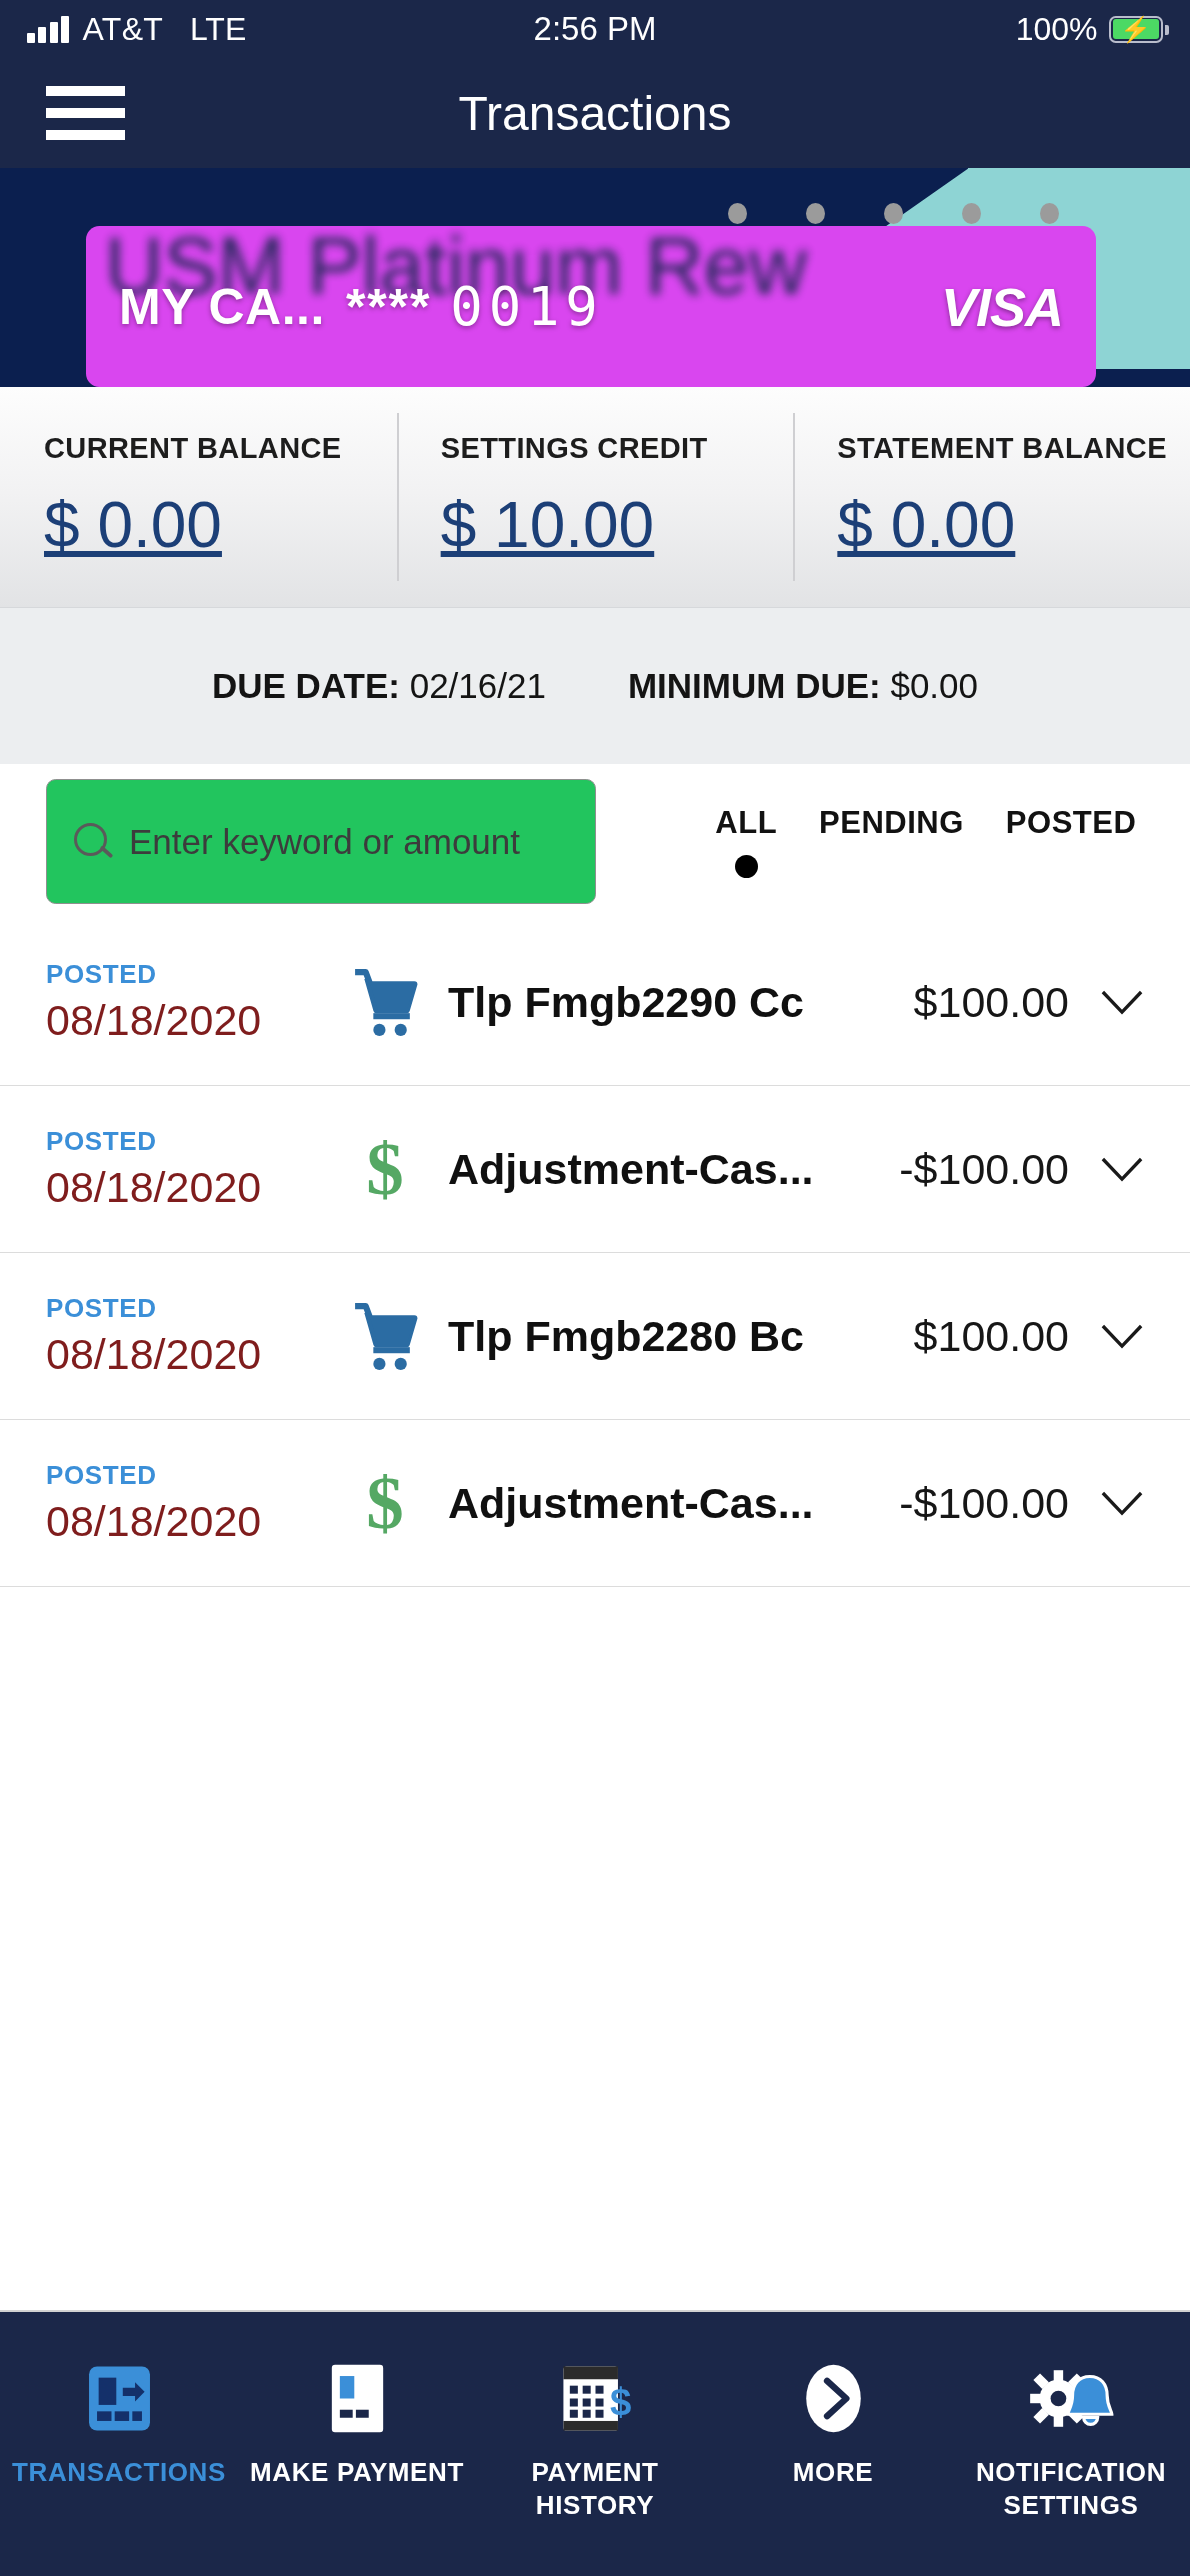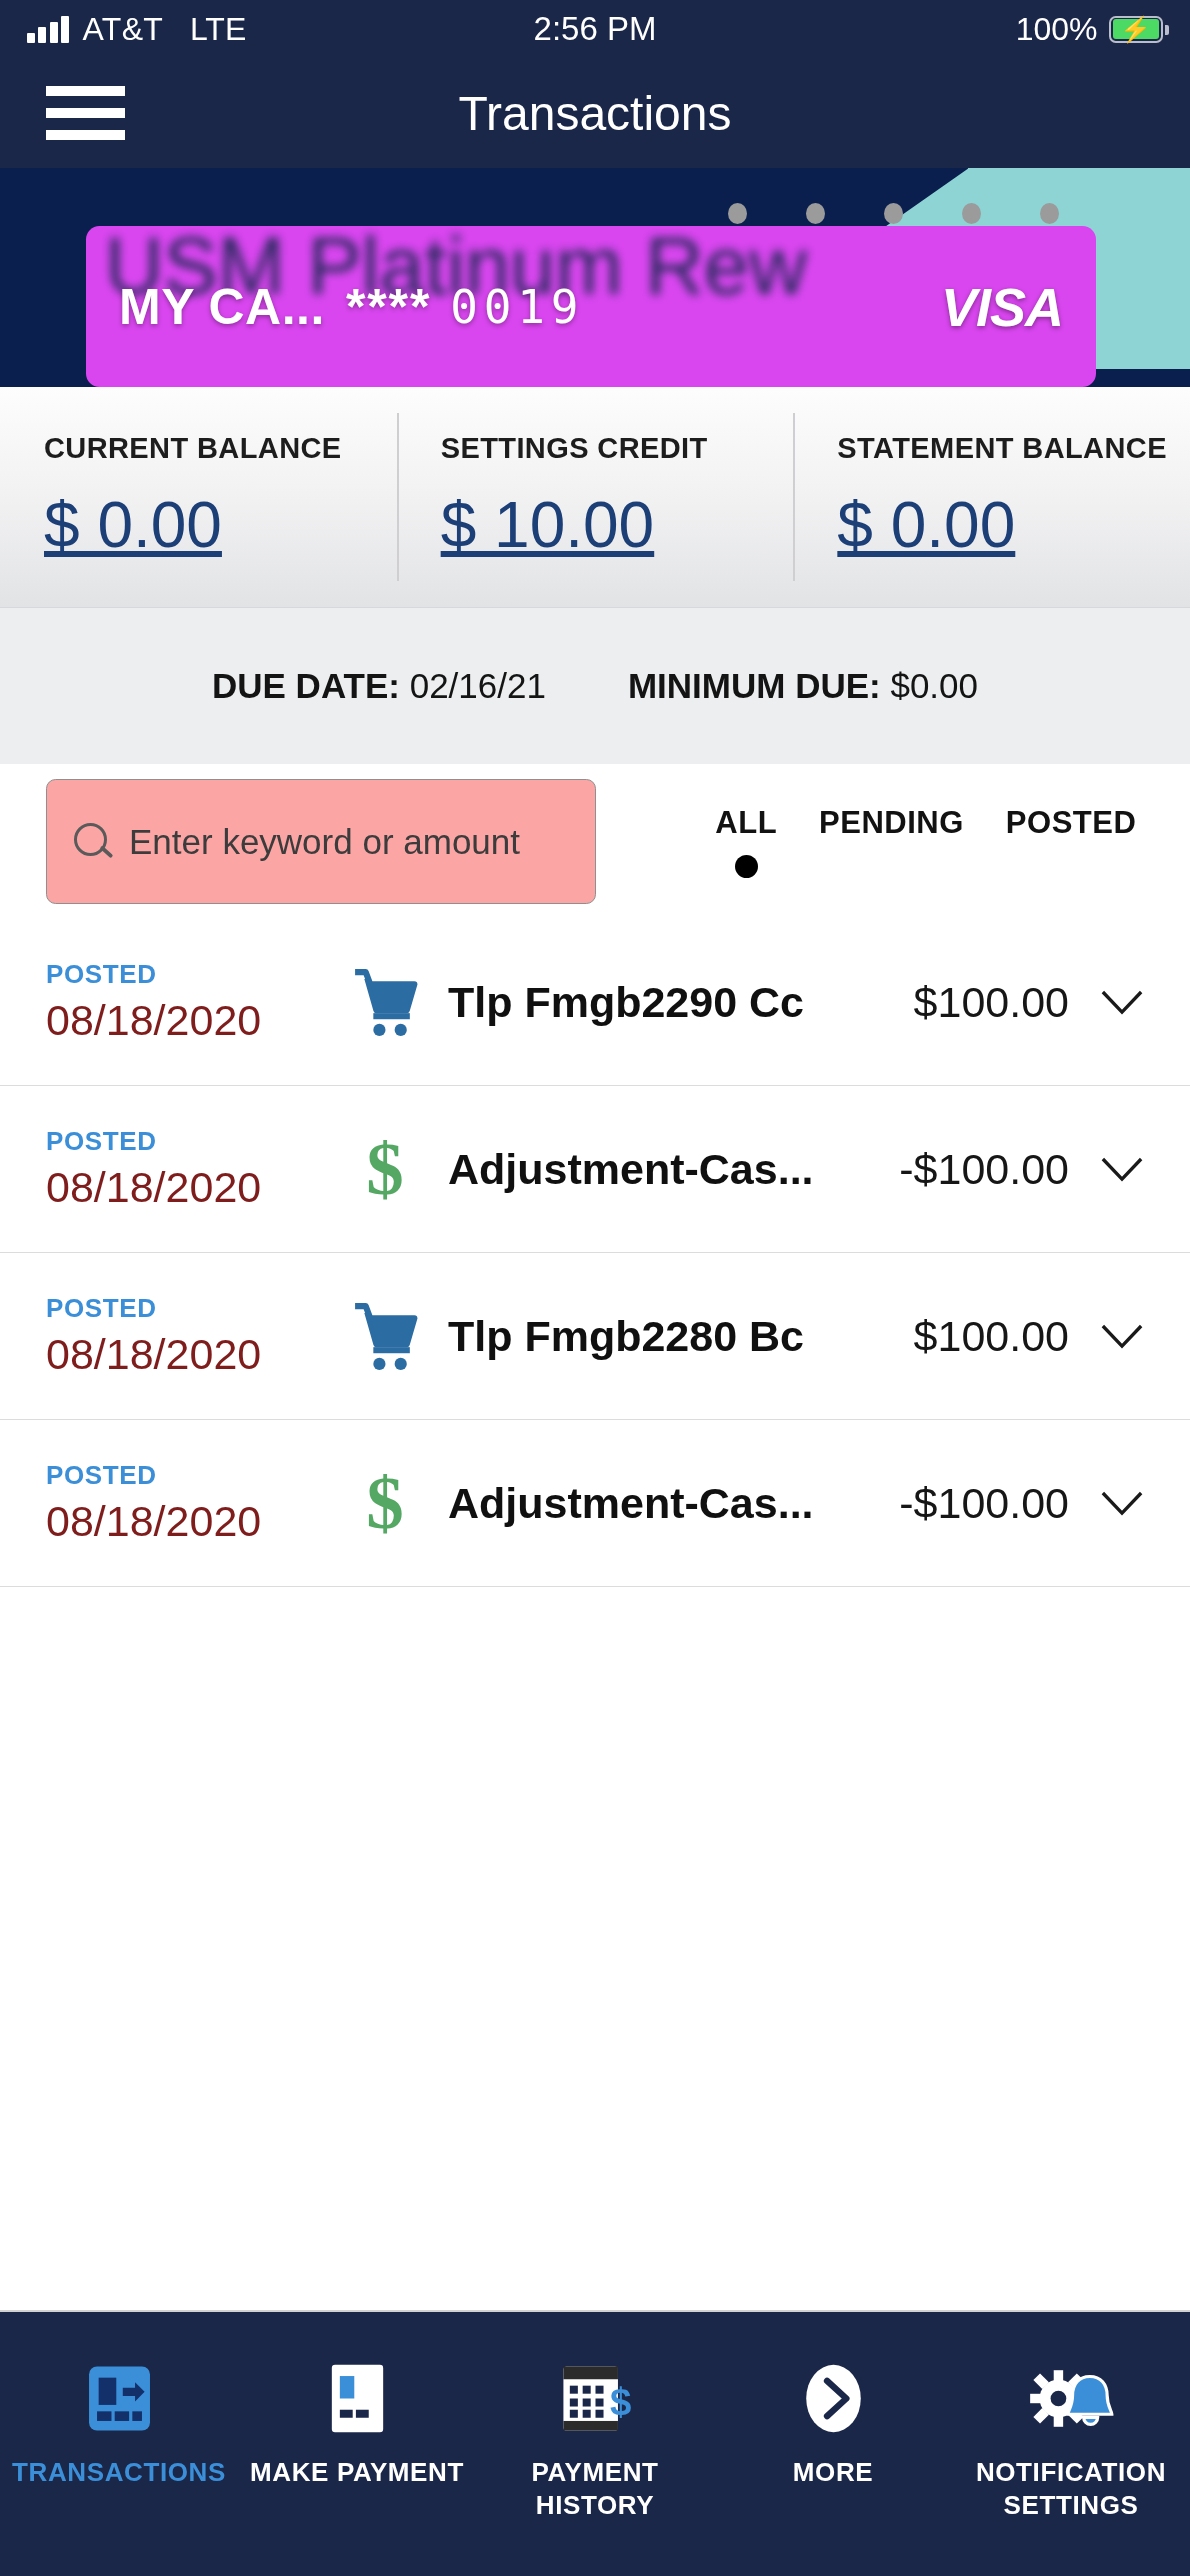--- a/index.html
+++ b/index.html
@@ -98,21 +98,21 @@
   }
   .card-name {
     color:#fff; font-size:50px; font-weight:700; letter-spacing:0.5px;
     text-shadow:0 1.9px 4.8px rgba(0,0,0,.35);
   }
   .card-mask {
     color:#fff; font-size:50px; font-weight:700; margin-left:21px; letter-spacing:1.9px;
     text-shadow:0 1.9px 4.8px rgba(0,0,0,.35);
   }
   .card-digits {
-    color:#fff; font-size:46px; font-weight:400; margin-left:19px;
+    color:#fff; font-size:54px; font-weight:400; margin-left:19px;
     letter-spacing:5.8px; font-family:"DejaVu Sans Mono", monospace;
     text-shadow:0 1.9px 4.8px rgba(0,0,0,.35);
   }
   .visa-logo {
     margin-left:auto; color:#fff; font-size:54px; font-weight:700;
     font-style:italic; letter-spacing:-1px; font-family:"Liberation Sans", sans-serif;
     text-shadow:0 1.9px 5.8px rgba(0,0,0,.4);
   }
 
   
@@ -146,21 +146,21 @@
   .due-item b { font-weight:700; }
   .due-item span { font-weight:400; }
 
   
   .filter-bar {
     height:155px; background:#fff;
     display:flex; align-items:center; padding:0 46px;
   }
   .search-box {
     width:550px; height:125px; border:1.9px solid #8f8f8f; border-radius:9.6px;
-    display:flex; align-items:center; padding:0 25px; gap:17px; background:#fca5a5;
+    display:flex; align-items:center; padding:0 25px; gap:17px; background:#22c55e;
   }
   .search-icon { width:40px; height:40px; position:relative; flex:none; }
   .search-icon::before {
     content:""; position:absolute; left:1.9px; top:1.9px;
     width:27px; height:27px; border:3.8px solid #5a5a5a; border-radius:50%;
   }
   .search-icon::after {
     content:""; position:absolute; left:27px; top:28px;
     width:15.3px; height:3.8px; background:#5a5a5a; transform:rotate(42deg);
     border-radius:1.9px;

